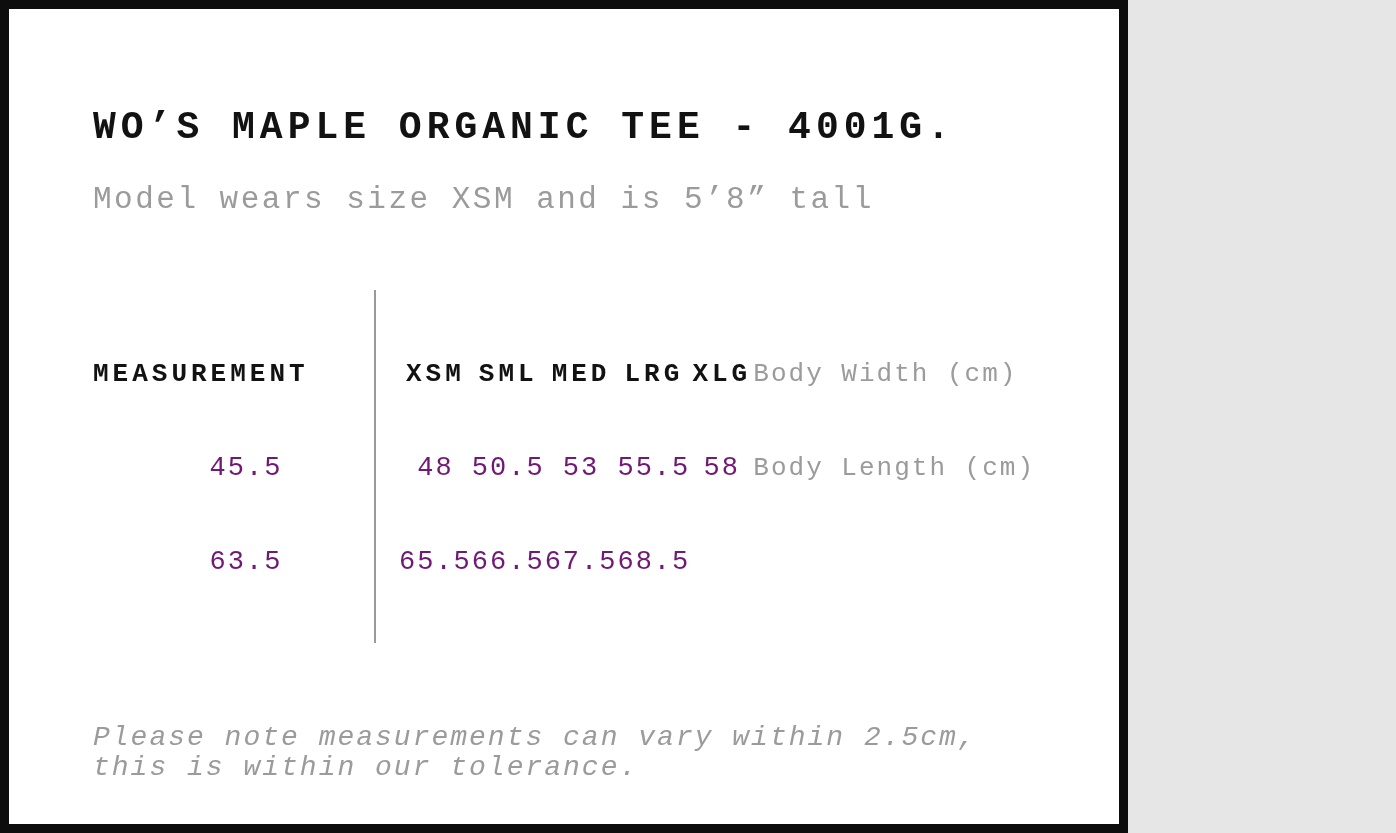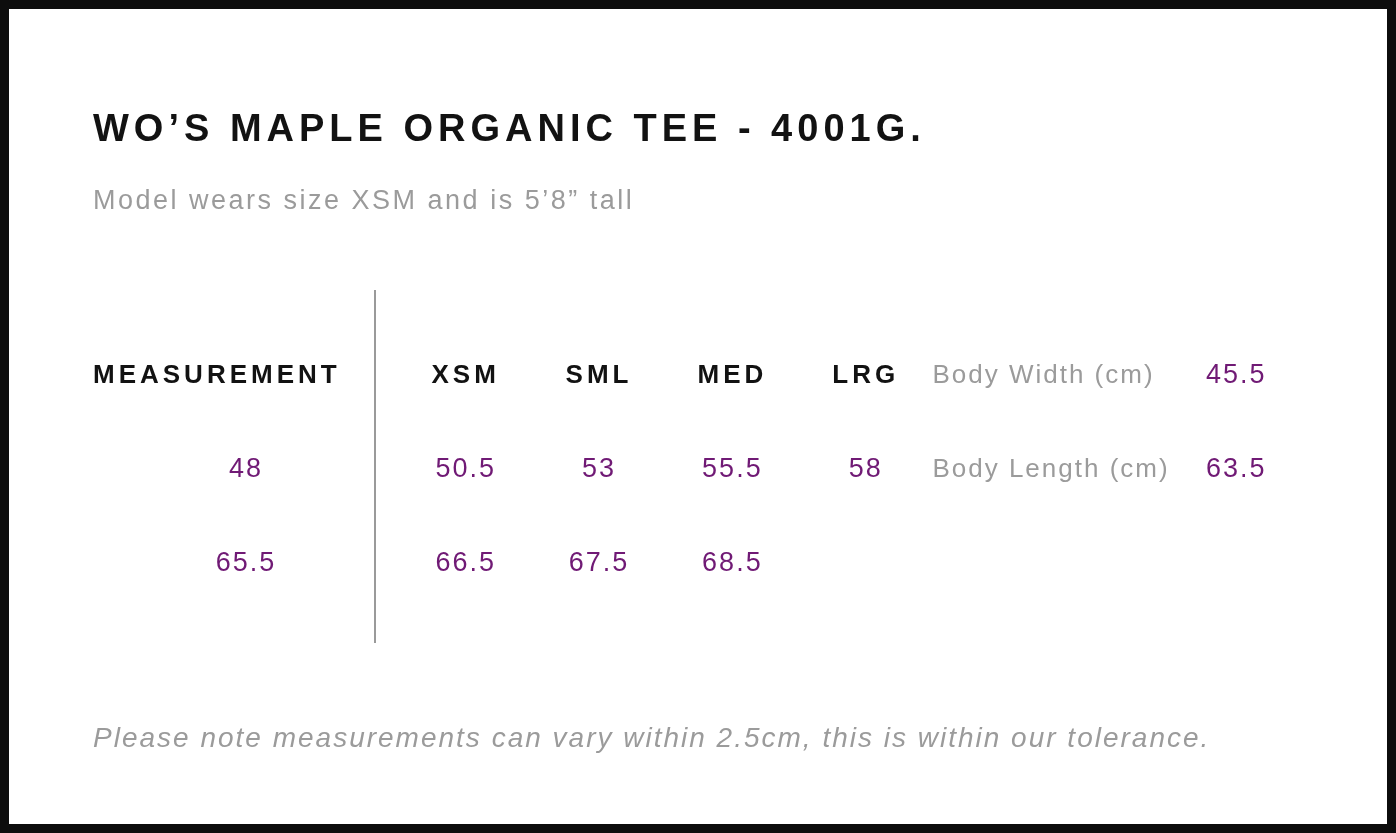--- a/index.html
+++ b/index.html
@@ -1,38 +1,38 @@
 <!DOCTYPE html>
 <html><head>
 <meta charset="utf-8">
 <style>
   html, body { margin: 0; padding: 0; background: #e6e6e6; }
   .frame {
-    width: 1396px;
+    width: 1128px;
     height: 833px;
     box-sizing: border-box;
     background: #ffffff;
     border: 9px solid #0d0d0d;
-    font-family: Liberation Sans, sans-serif;
+    font-family: Liberation Mono, monospace;
     overflow: hidden;
   }
   .content {
     padding: 0 84px;
   }
   .title {
     margin: 97px 0 0 0;
     font-size: 38px;
     line-height: 44px;
     font-weight: 700;
     letter-spacing: 5px;
     color: #121212;
   }
   .subtitle {
     margin: 36px 0 4px 0;
-    font-size: 27px;
+    font-size: 31px;
     line-height: 28px;
     font-weight: 400;
     letter-spacing: 2.5px;
     color: #9b9b9b;
   }
   .table-wrap {
     position: relative;
     margin-top: 76px;
     height: 353px;
     box-sizing: border-box;
@@ -98,20 +98,21 @@
 
     <div class="table-wrap">
       <div class="divider"></div>
       <div class="grid">
 
         <div class="cell first head">MEASUREMENT</div>
         <div class="cell head">XSM</div>
         <div class="cell head">SML</div>
         <div class="cell head">MED</div>
         <div class="cell head">LRG</div>
+        <div class="cell head">XLG</div>
 
         <div class="cell first row-label">Body Width (cm)</div>
         <div class="cell value">45.5</div>
         <div class="cell value">48</div>
         <div class="cell value">50.5</div>
         <div class="cell value">53</div>
         <div class="cell value">55.5</div>
         <div class="cell value">58</div>
 
         <div class="cell first row-label">Body Length (cm)</div>

